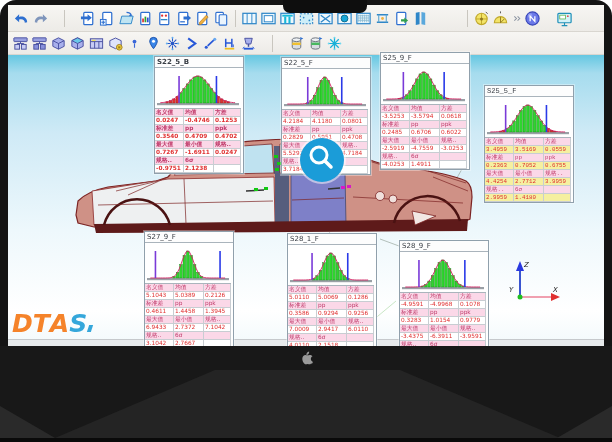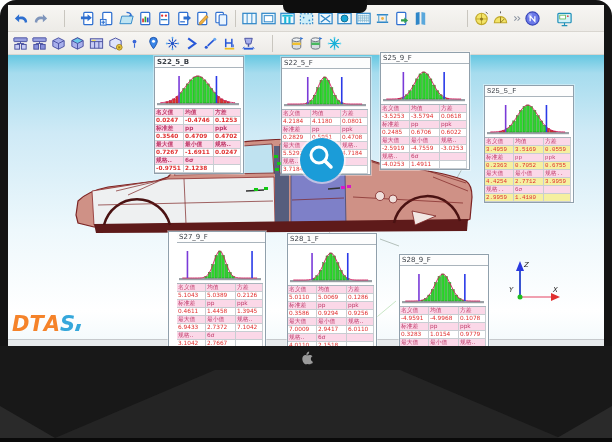--- a/index.html
+++ b/index.html
@@ -35,21 +35,21 @@
   .ptable .cell{height:7px;font-size:5.8px;line-height:7px;padding-left:1px;overflow:hidden;
                 white-space:nowrap;border-right:1px solid #c8cdd2;border-bottom:1px solid #c8cdd2;}
   .ptable .lbl{background:#fbd8e8;color:#c03a6a;}
   .ptable .val{background:#fff;color:#e03030;}
   .panel.hl .ptable .val{background:#f5f0a0;}
   
   .magnifier{position:absolute;left:292px;top:133px;width:44px;height:44px;border-radius:50%;
              background:#1b9cd8;z-index:6;box-shadow:0 0 0 2px rgba(255,255,255,.5);
              display:flex;align-items:center;justify-content:center;}
   
-  .dtas{position:absolute;left:4px;top:308px;z-index:3;font-size:21px;font-weight:bold;
+  .dtas{position:absolute;left:4px;top:308px;z-index:3;font-size:25px;font-weight:bold;
         font-style:italic;letter-spacing:0px;line-height:22px;}
   .dtas span{display:inline-block;}
   .dtas .tick{width:4px;height:7px;background:#35a7db;transform:skewX(-18deg);margin-left:1px;}
   
   .chin{position:absolute;left:0;top:346px;width:612px;height:96px;background:#181818;border-radius:0 0 14px 14px;}
 </style>
 </head>
 <body>
 
 <div id="stage">
@@ -612,21 +612,21 @@
             <div class="cell val">2.7712</div>
             <div class="cell val">3.9959</div>
             <div class="cell lbl">规格..</div>
             <div class="cell lbl">6σ</div>
             <div class="cell lbl"></div>
             <div class="cell val">2.9959</div>
             <div class="cell val">1.4180</div>
             <div class="cell val"></div>
           </div>
         </div>
-        <div class="panel" style="left: 160px; top: 226px; padding-left: 8px;">
+        <div class="panel" style="left: 136px; top: 226px;">
           <div class="ptitle">S27_9_F</div>
           <svg class="phist" width="86" height="40" viewBox="0 0 86 40">
             <rect x="2" y="35" width="82" height="2.2" fill="#9aa0a6"></rect>
             <rect x="27.8" y="33.3" width="2.7" height="1.7" fill="#2ed52e" stroke="#128812" stroke-width="0.4"></rect>
             <rect x="31.2" y="29.3" width="2.7" height="5.7" fill="#2ed52e" stroke="#128812" stroke-width="0.4"></rect>
             <rect x="34.6" y="21.5" width="2.7" height="13.5" fill="#2ed52e" stroke="#128812" stroke-width="0.4"></rect>
             <rect x="38.0" y="12.3" width="2.7" height="22.7" fill="#2ed52e" stroke="#128812" stroke-width="0.4"></rect>
             <rect x="41.4" y="8.0" width="2.7" height="27.0" fill="#2ed52e" stroke="#128812" stroke-width="0.4"></rect>
             <rect x="44.8" y="12.3" width="2.7" height="22.7" fill="#2ed52e" stroke="#128812" stroke-width="0.4"></rect>
             <rect x="48.2" y="21.5" width="2.7" height="13.5" fill="#2ed52e" stroke="#128812" stroke-width="0.4"></rect>
@@ -702,21 +702,21 @@
             <div class="cell val">2.9417</div>
             <div class="cell val">6.0110</div>
             <div class="cell lbl">规格..</div>
             <div class="cell lbl">6σ</div>
             <div class="cell lbl"></div>
             <div class="cell val">4.0110</div>
             <div class="cell val">2.1518</div>
             <div class="cell val"></div>
           </div>
         </div>
-        <div class="panel" style="left: 391px; top: 249px;">
+        <div class="panel" style="left: 391px; top: 235px;">
           <div class="ptitle">S28_9_F</div>
           <svg class="phist" width="86" height="40" viewBox="0 0 86 40">
             <rect x="2" y="35" width="82" height="2.2" fill="#9aa0a6"></rect>
             <rect x="21.0" y="34.1" width="2.7" height="0.9" fill="#2ed52e" stroke="#128812" stroke-width="0.4"></rect>
             <rect x="24.4" y="32.5" width="2.7" height="2.5" fill="#2ed52e" stroke="#128812" stroke-width="0.4"></rect>
             <rect x="27.8" y="29.0" width="2.7" height="6.0" fill="#2ed52e" stroke="#128812" stroke-width="0.4"></rect>
             <rect x="31.2" y="23.5" width="2.7" height="11.5" fill="#2ed52e" stroke="#128812" stroke-width="0.4"></rect>
             <rect x="34.6" y="16.5" width="2.7" height="18.5" fill="#2ed52e" stroke="#128812" stroke-width="0.4"></rect>
             <rect x="38.0" y="10.4" width="2.7" height="24.6" fill="#2ed52e" stroke="#128812" stroke-width="0.4"></rect>
             <rect x="41.4" y="8.0" width="2.7" height="27.0" fill="#2ed52e" stroke="#128812" stroke-width="0.4"></rect>

